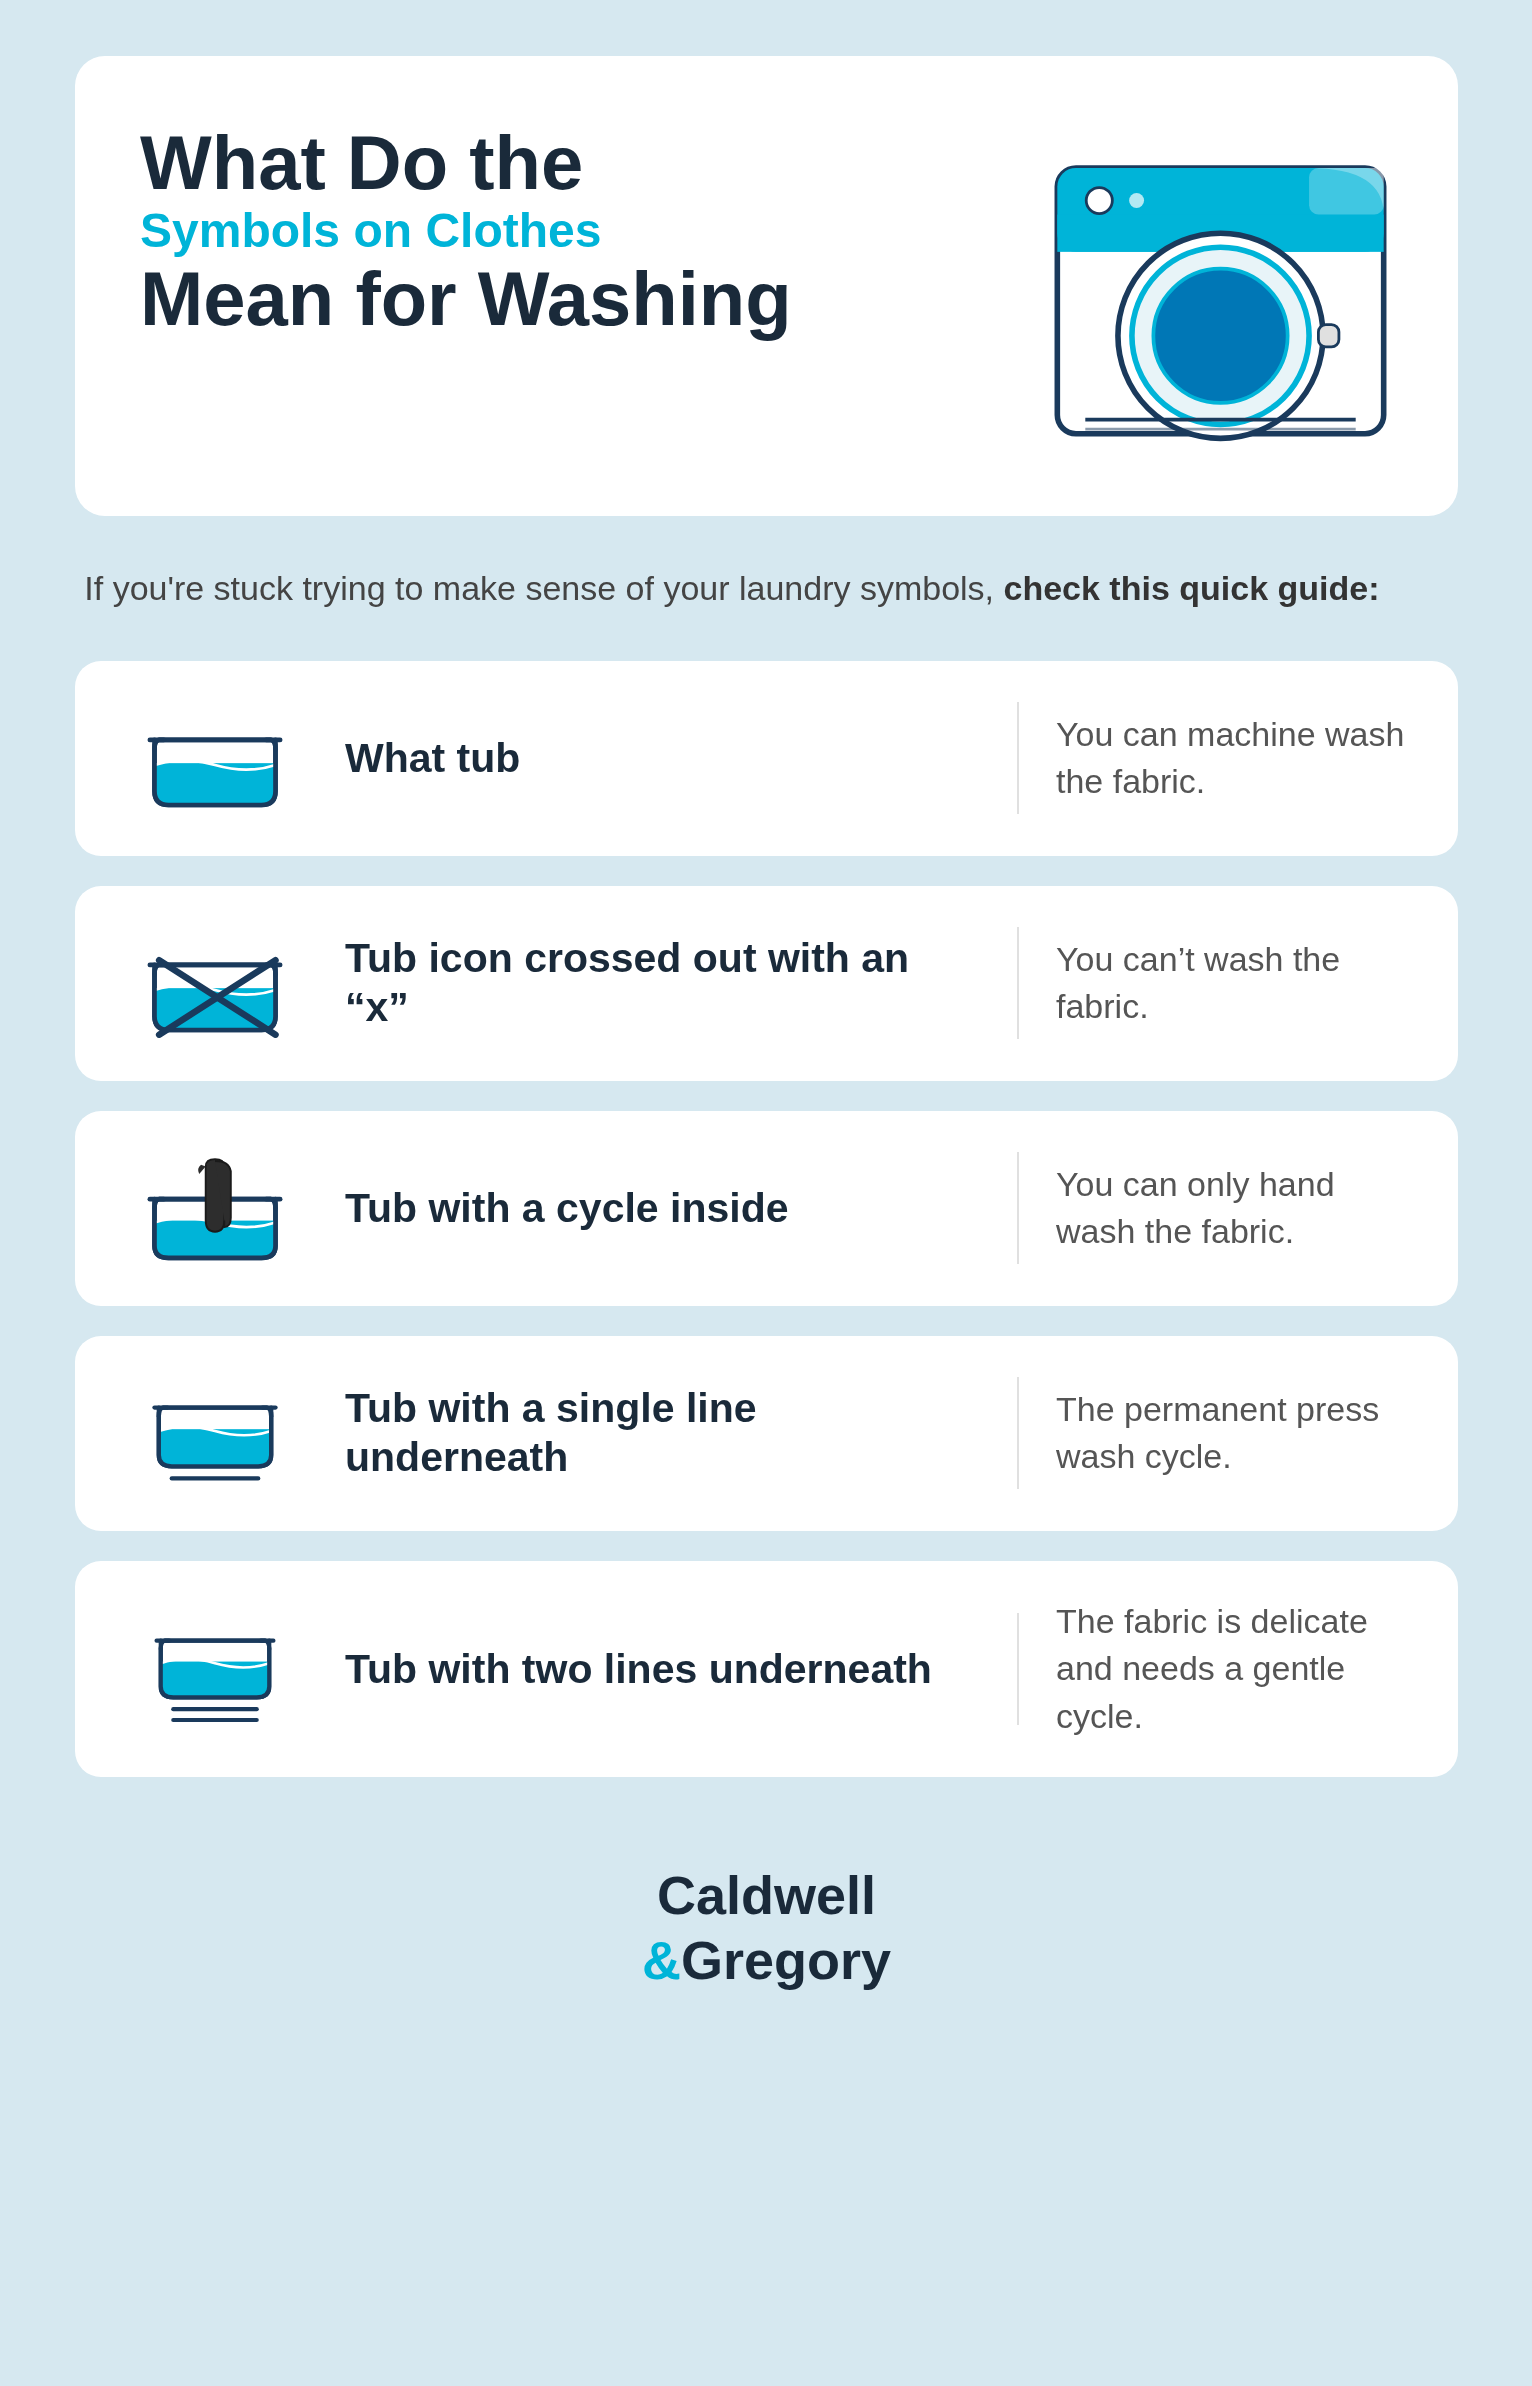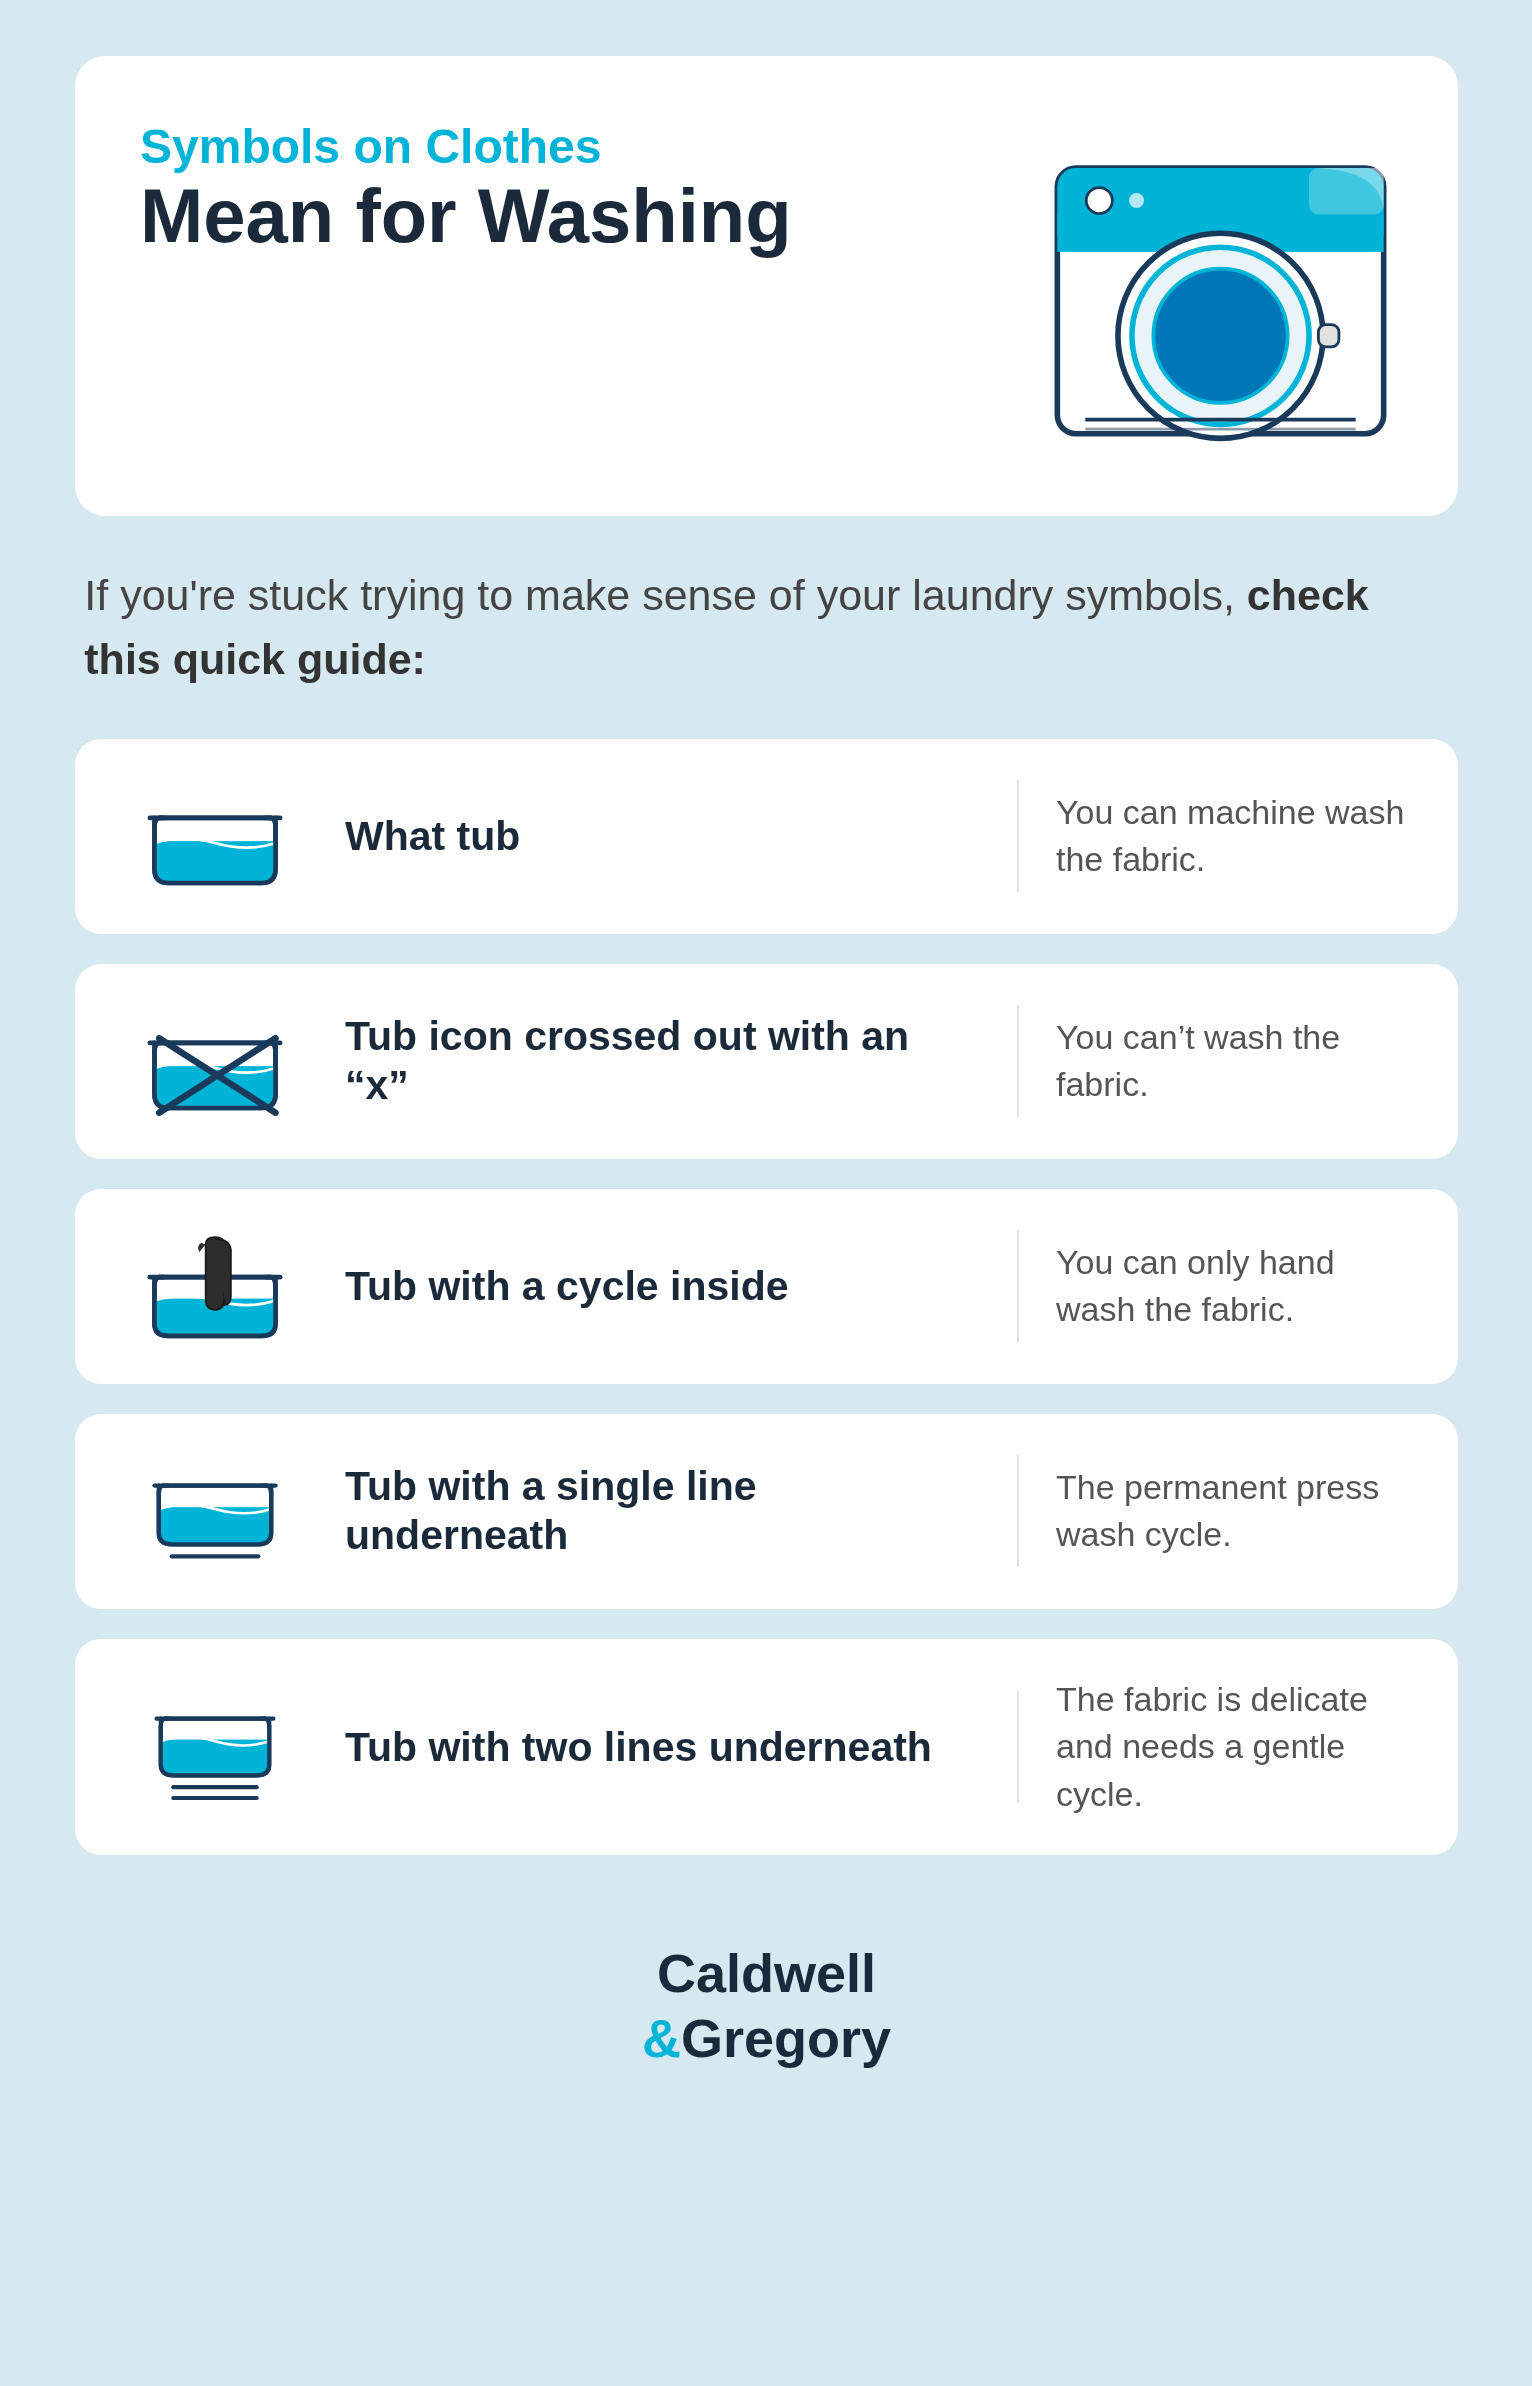--- a/index.html
+++ b/index.html
@@ -49,21 +49,21 @@
     .washing-machine-illustration {
       width: 354px;
       flex-shrink: 0;
       margin-left: 37px;
       margin-top: -9.3px;
     }
 
     
     .intro-text {
       width: 100%;
-      font-size: 43px;
+      font-size: 34px;
       color: #444;
       line-height: 1.5;
       margin-bottom: 47px;
       padding: 0 9.3px;
     }
 
     .intro-text strong {
       font-weight: 700;
       color: #333;
     }
@@ -145,20 +145,21 @@
       height: 112px;
       background: #e0e0e0;
       flex-shrink: 0;
     }
   </style>
 </head>
 <body>
 
 <div class="header-card">
   <div class="header-text">
+    <div class="header-title-black">What Do the</div>
     <div class="header-title-cyan">Symbols on Clothes</div>
     <div class="header-title-black">Mean for Washing</div>
   </div>
   <div class="washing-machine-illustration">
     <svg class="wm-svg" viewBox="0 0 370 370" xmlns="http://www.w3.org/2000/svg">
 
       <rect x="10" y="60" width="350" height="285" rx="20" ry="20" fill="white" stroke="#1a3a5c" stroke-width="6"></rect>
 
       <rect x="10" y="60" width="350" height="90" rx="20" ry="20" fill="#00b4d8"></rect>
       <rect x="10" y="110" width="350" height="40" fill="#00b4d8"></rect>

